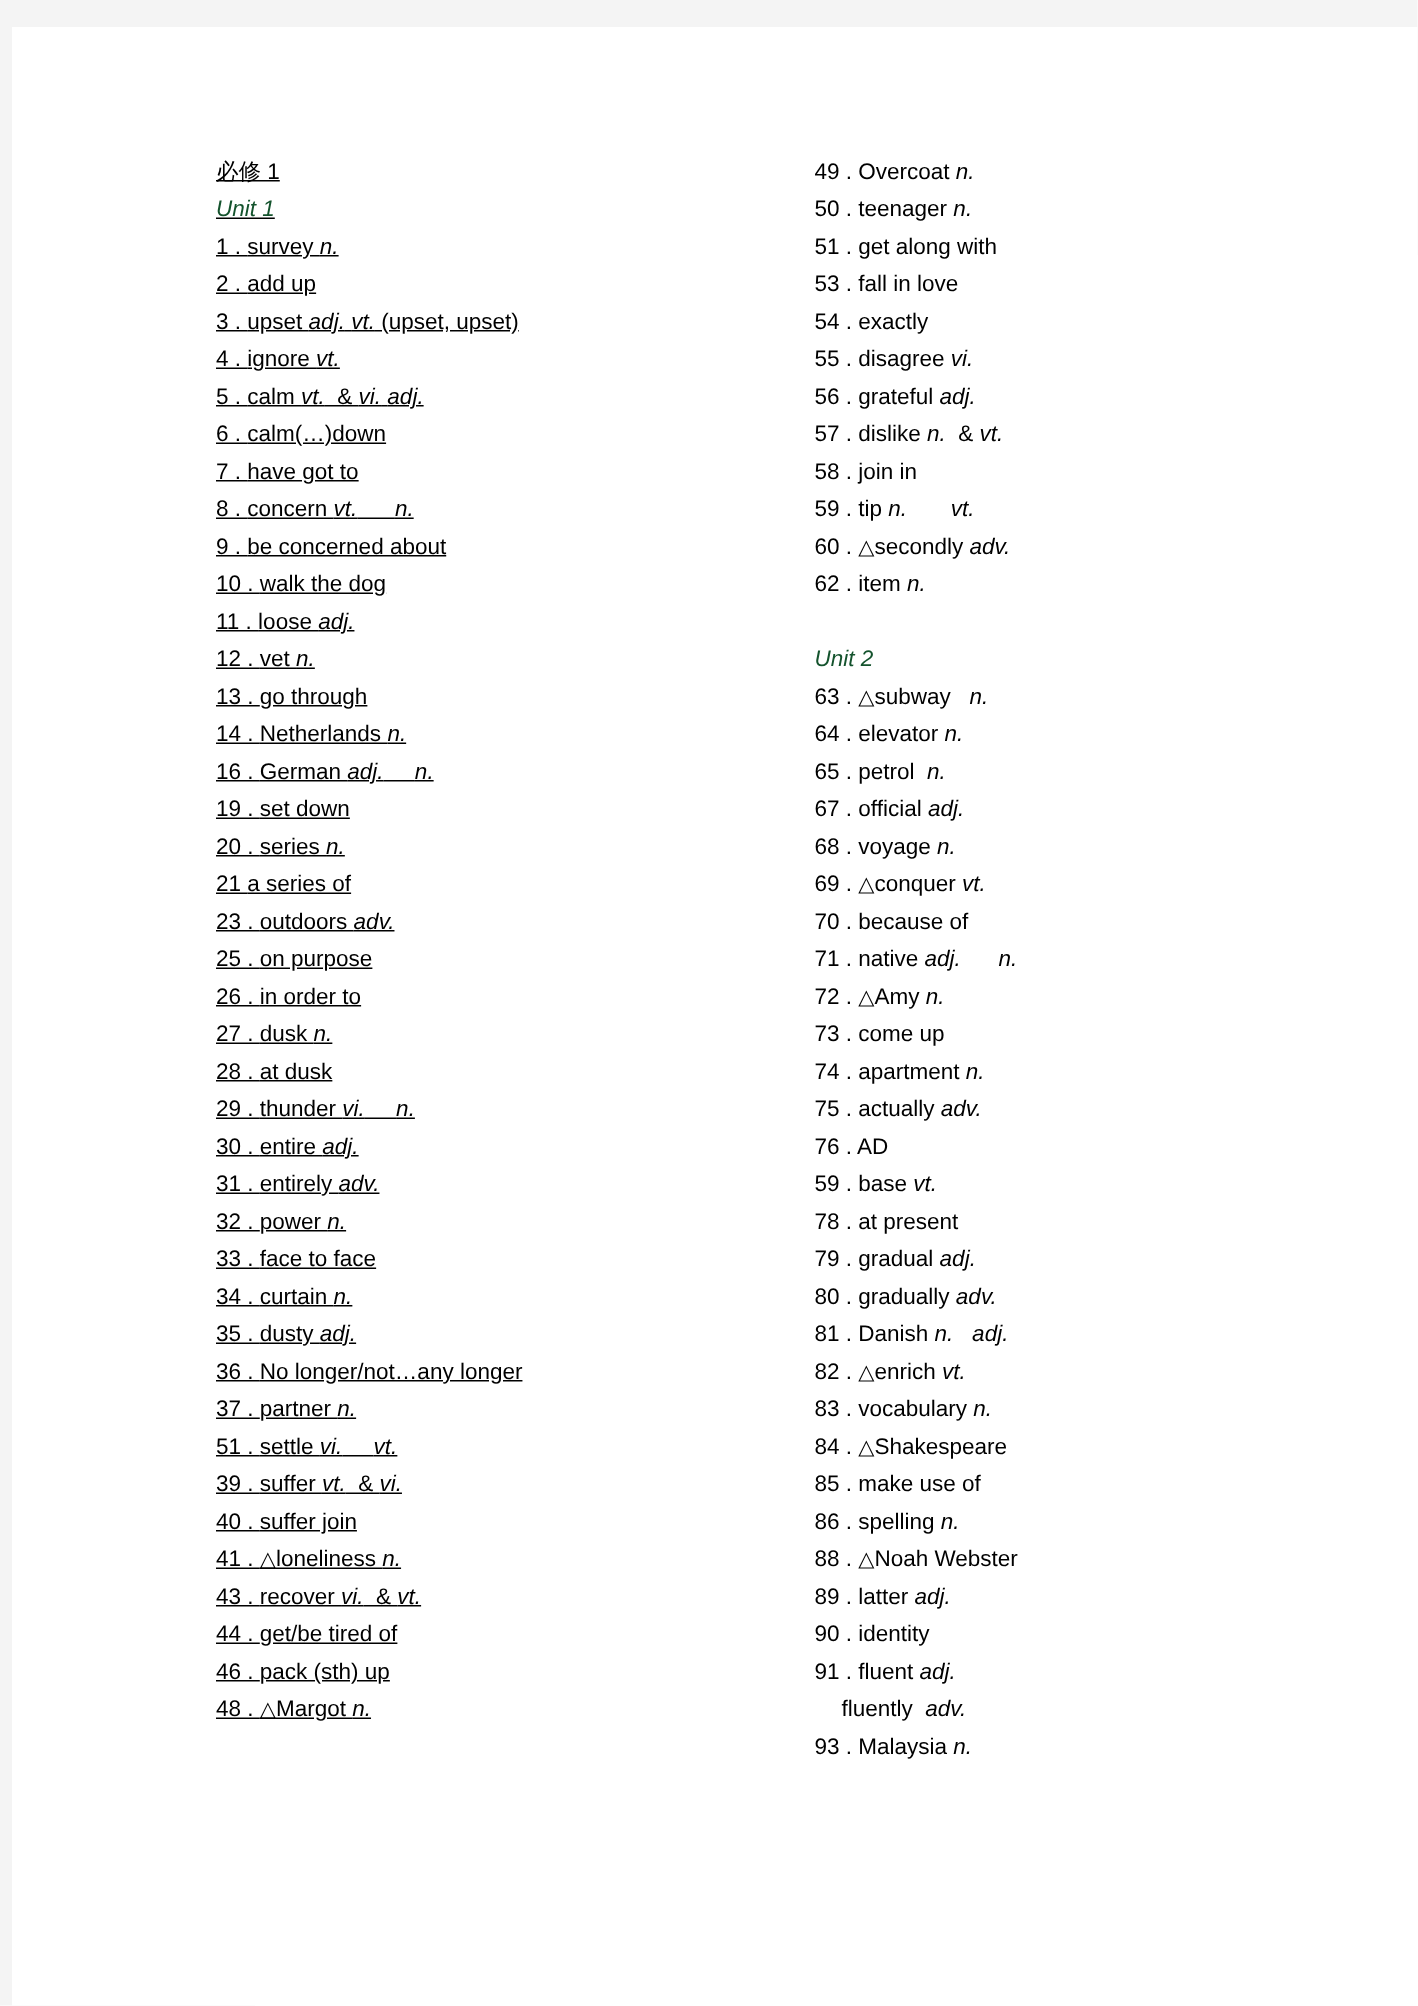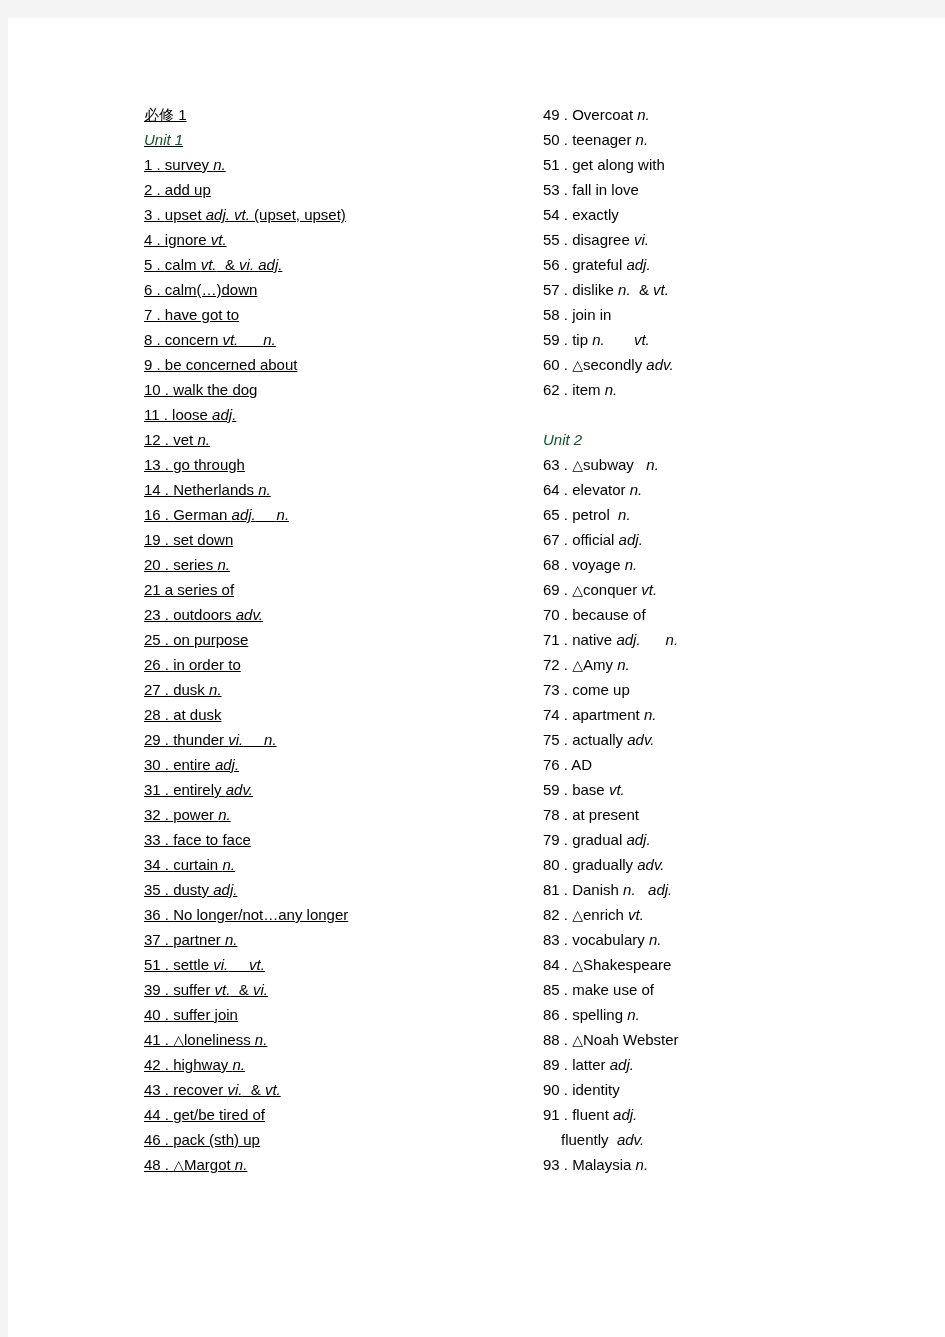--- a/index.html
+++ b/index.html
@@ -106,21 +106,20 @@
           <div class="entry"><span class="num">32 . </span><span>power <span class="pos">n.</span></span></div>
           <div class="entry"><span class="num">33 . </span><span>face to face</span></div>
           <div class="entry"><span class="num">34 . </span><span>curtain <span class="pos">n.</span></span></div>
           <div class="entry"><span class="num">35 . </span><span>dusty <span class="pos">adj.</span></span></div>
           <div class="entry"><span class="num">36 . </span><span>No longer/not…any longer</span></div>
           <div class="entry"><span class="num">37 . </span><span>partner <span class="pos">n.</span></span></div>
           <div class="entry"><span class="num">51 . </span><span>settle <span class="pos">vi.</span>&nbsp;&nbsp;&nbsp;&nbsp;&nbsp;<span class="pos">vt.</span></span></div>
           <div class="entry"><span class="num">39 . </span><span>suffer <span class="pos">vt.</span>&nbsp;&nbsp;&amp; <span class="pos">vi.</span></span></div>
           <div class="entry"><span class="num">40 . </span><span>suffer join</span></div>
           <div class="entry"><span class="num">41 . </span><span class="tri">△</span><span>loneliness <span class="pos">n.</span></span></div>
-          <div class="entry"><span class="num">42 . </span><span>highway <span class="pos">n.</span></span></div>
           <div class="entry"><span class="num">43 . </span><span>recover <span class="pos">vi.</span>&nbsp;&nbsp;&amp; <span class="pos">vt.</span></span></div>
           <div class="entry"><span class="num">44 . </span><span>get/be tired of</span></div>
           <div class="entry"><span class="num">46 . </span><span>pack (sth) up</span></div>
           <div class="entry"><span class="num">48 . </span><span class="tri">△</span><span>Margot <span class="pos">n.</span></span></div>
         </div>
     </div>
 
     <div class="col" id="col-right">
       <div id="right-entries-top">
           <div class="entry"><span class="num">49 . </span><span>Overcoat <span class="pos">n.</span></span></div>

